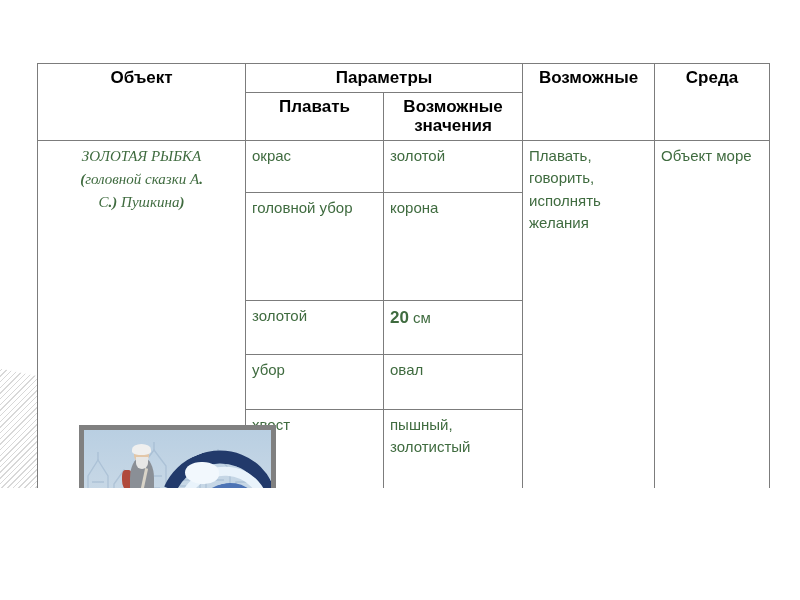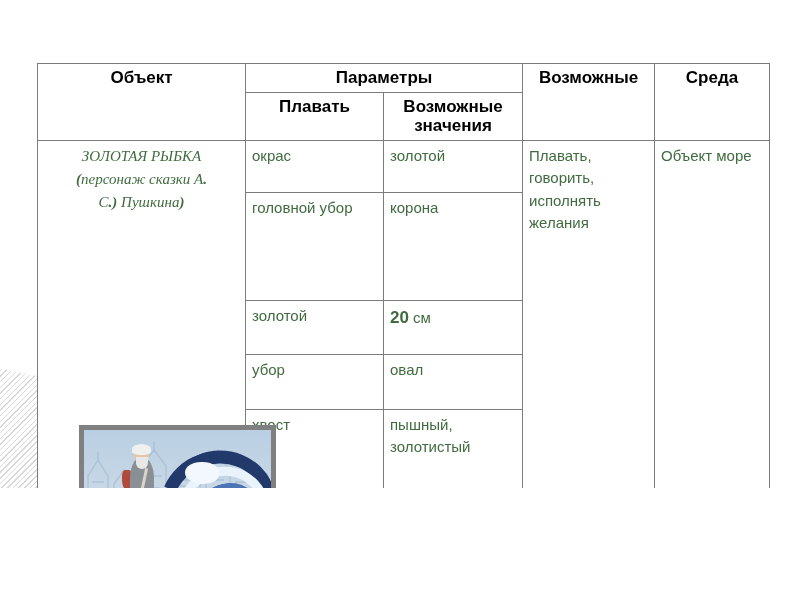--- a/index.html
+++ b/index.html
@@ -251,21 +251,21 @@
         <tr>
           <th class="hdr">Плавать</th>
           <th class="hdr">Возможные значения</th>
         </tr>
       </thead>
       <tbody>
 
         <tr style="height:43px">
           <td class="obj-cell" rowspan="5">
             <span>ЗОЛОТАЯ РЫБКА</span><br>
-            <span class="b">(</span><span>персонаж сказки А</span><span class="b">.</span><br>
+            <span class="b">(</span><span>головной сказки А</span><span class="b">.</span><br>
             <span>С</span><span class="b">.)</span><span> Пушкина</span><span class="b">)</span>
             <div class="illus-holder">
               <div class="illus">
                 <svg class="city" viewBox="0 0 187 78">
                   <g fill="none" stroke="#8fa9c4" stroke-width="1.4">
                     <path d="M4 78 V40 L14 24 L24 40 V78"></path>
                     <path d="M8 46 h12 M10 56 h8"></path>
                     <path d="M30 78 V48 L40 34 L50 48 V78"></path>
                     <path d="M58 78 V30 L70 14 L82 30 V78"></path>
                     <path d="M62 40 h16 M64 52 h12 M66 64 h8"></path>

